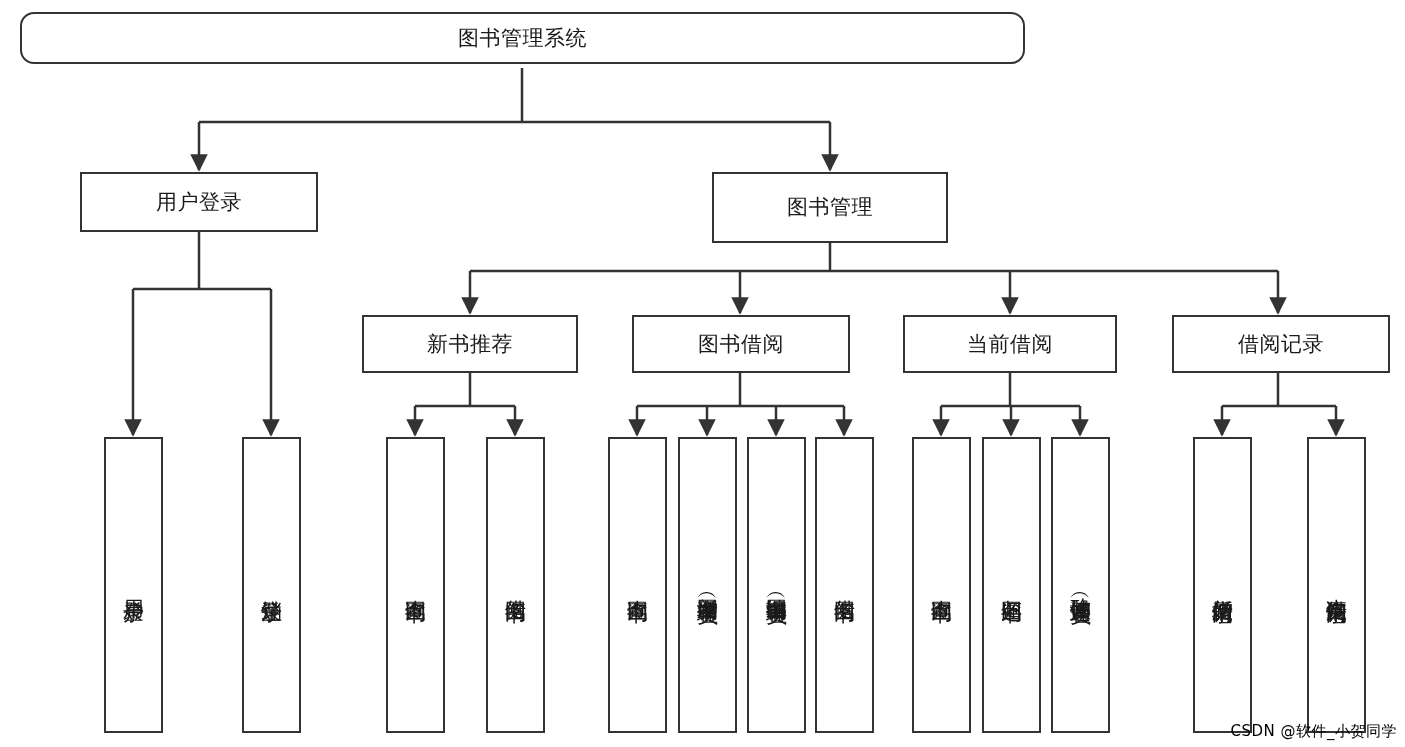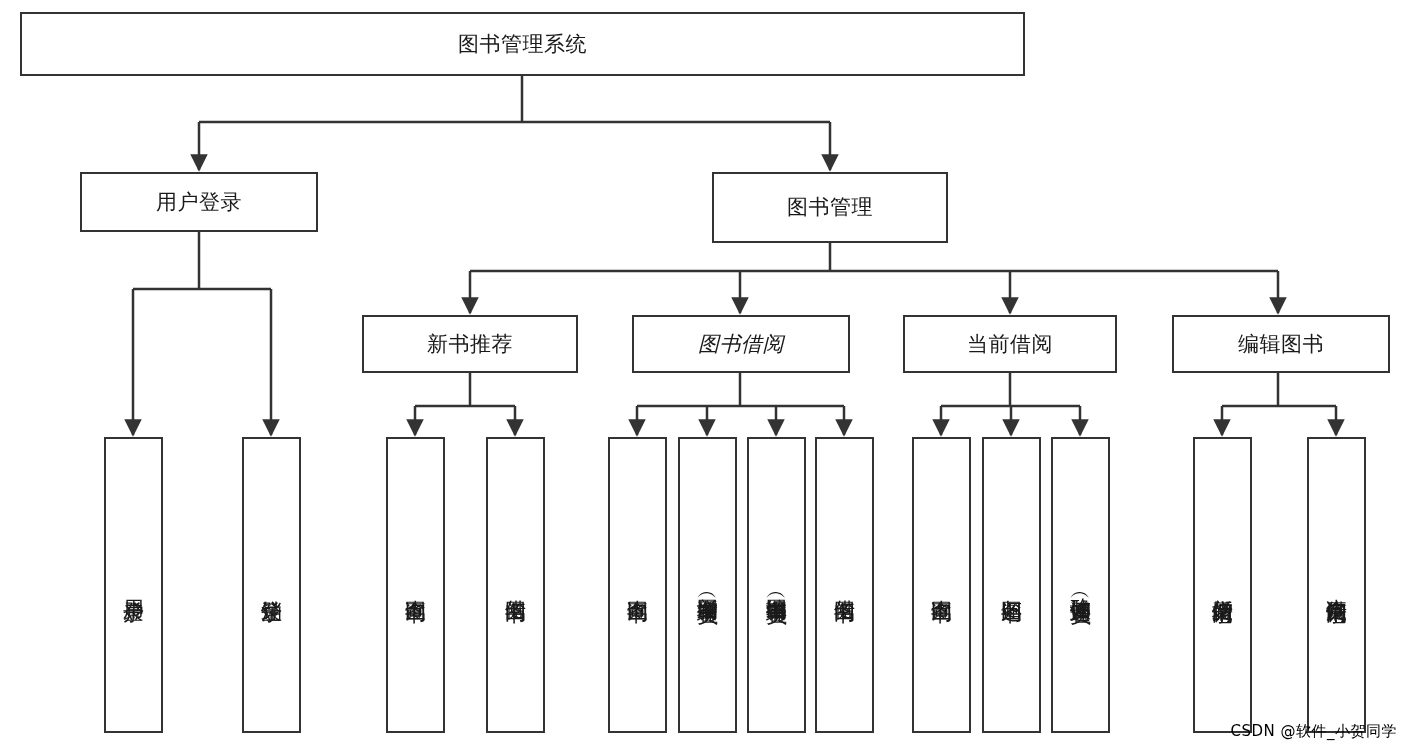--- a/index.html
+++ b/index.html
@@ -120,46 +120,46 @@
       <path d="M 1011 406 L 1011 435" marker-end="url(#arrow)"></path>
       <path d="M 1080 406 L 1080 435" marker-end="url(#arrow)"></path>
 
       <path d="M 1278 373 L 1278 406"></path>
       <path d="M 1222 406 L 1336 406"></path>
       <path d="M 1222 406 L 1222 435" marker-end="url(#arrow)"></path>
       <path d="M 1336 406 L 1336 435" marker-end="url(#arrow)"></path>
     </g>
   </svg>
 
-  <div class="node horiz" style="left:20px; top:12px; width:1005px; height:64px;">
+  <div class="node horiz" style="left:20px; top:12px; width:1005px; height:52px;border-radius:14px;">
     <span class="label">图书管理系统</span>
   </div>
 
   <div class="node horiz" style="left:80px; top:172px; width:238px; height:60px;">
     <span class="label">用户登录</span>
   </div>
 
   <div class="node horiz" style="left:712px; top:172px; width:236px; height:71px;">
     <span class="label">图书管理</span>
   </div>
 
   <div class="node horiz" style="left:362px; top:315px; width:216px; height:58px;">
     <span class="label">新书推荐</span>
   </div>
 
-  <div class="node horiz" style="left:632px; top:315px; width:218px; height:58px;font-style:italic;">
+  <div class="node horiz" style="left:632px; top:315px; width:218px; height:58px;">
     <span class="label">图书借阅</span>
   </div>
 
   <div class="node horiz" style="left:903px; top:315px; width:214px; height:58px;">
     <span class="label">当前借阅</span>
   </div>
 
   <div class="node horiz" style="left:1172px; top:315px; width:218px; height:58px;">
-    <span class="label">编辑图书</span>
+    <span class="label">借阅记录</span>
   </div>
 
   <div class="node vert" style="left:104px; top:437px; width:59px; height:296px;">
     <span class="label">用户登录</span>
   </div>
 
   <div class="node vert" style="left:242px; top:437px; width:59px; height:296px;">
     <span class="label">注销登录</span>
   </div>
 

